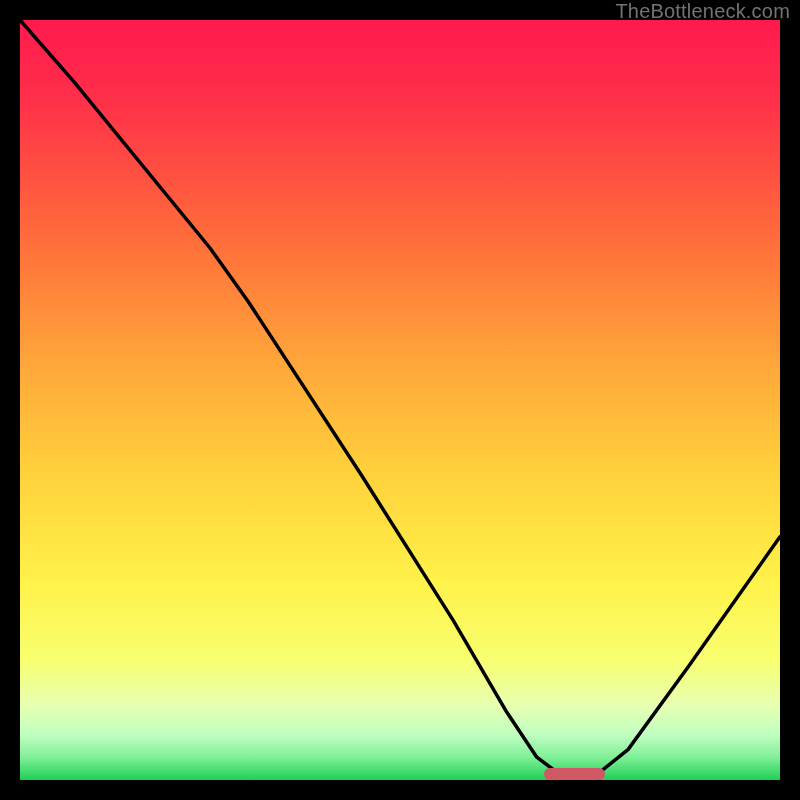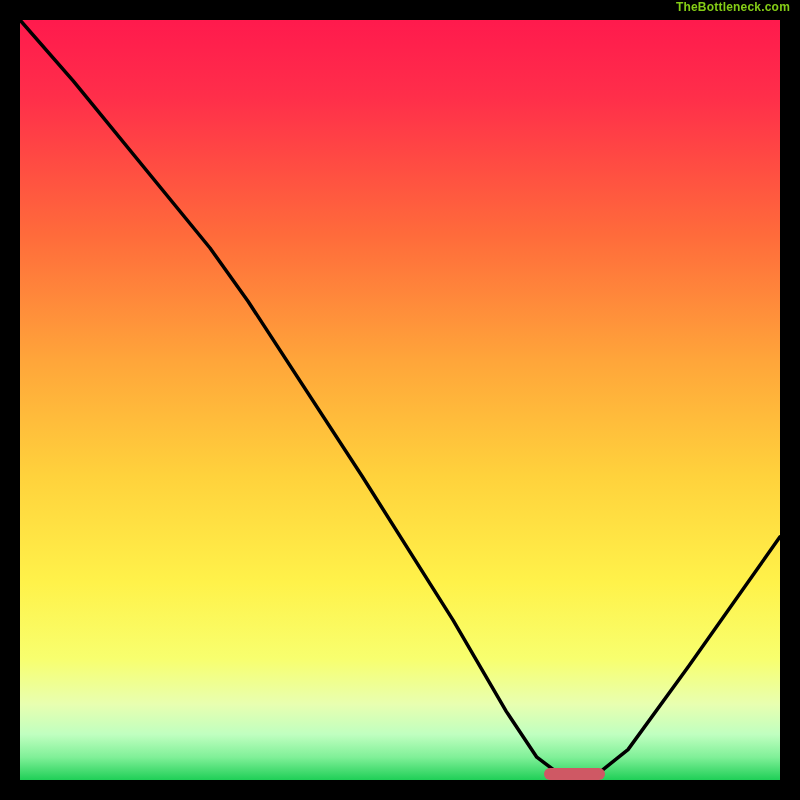--- a/index.html
+++ b/index.html
@@ -49,23 +49,23 @@
     position: absolute;
     background: #cf5864;
     border-radius: 6px;
     height: 12px;
   }
   .watermark {
     position: absolute;
     top: 0;
     right: 10px;
     font-family: Arial, Helvetica, sans-serif;
-    font-size: 12px;
-    color: #84cc16;
-    font-weight: 700;
+    font-size: 20px;
+    color: #737373;
+    font-weight: 400;
     letter-spacing: 0.2px;
   }
 </style>
 </head>
 <body>
 
 <div class="frame">
   <div class="watermark">TheBottleneck.com</div>
 
   <div class="plot-area">

